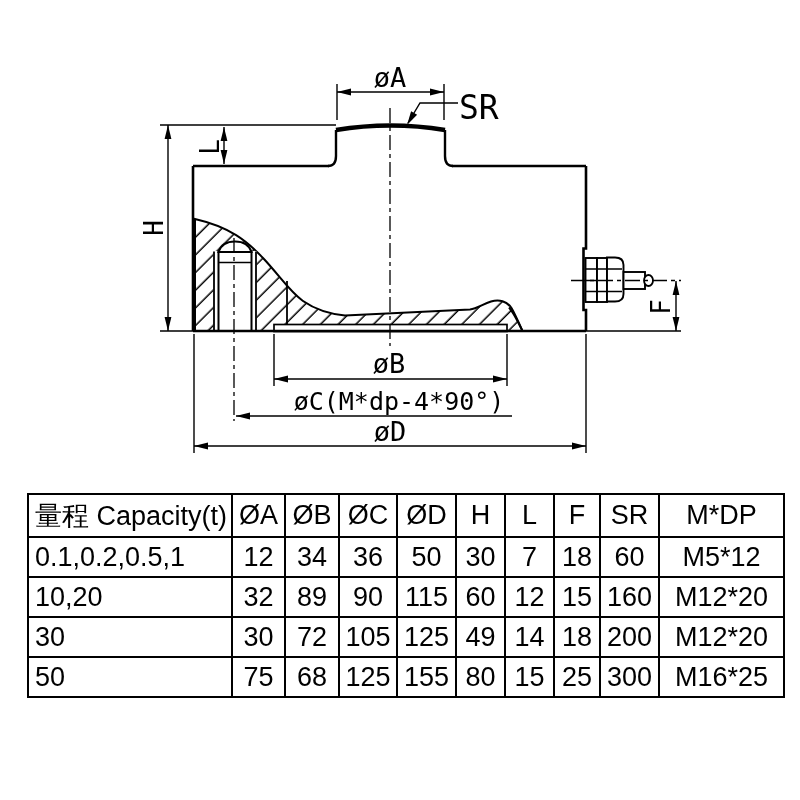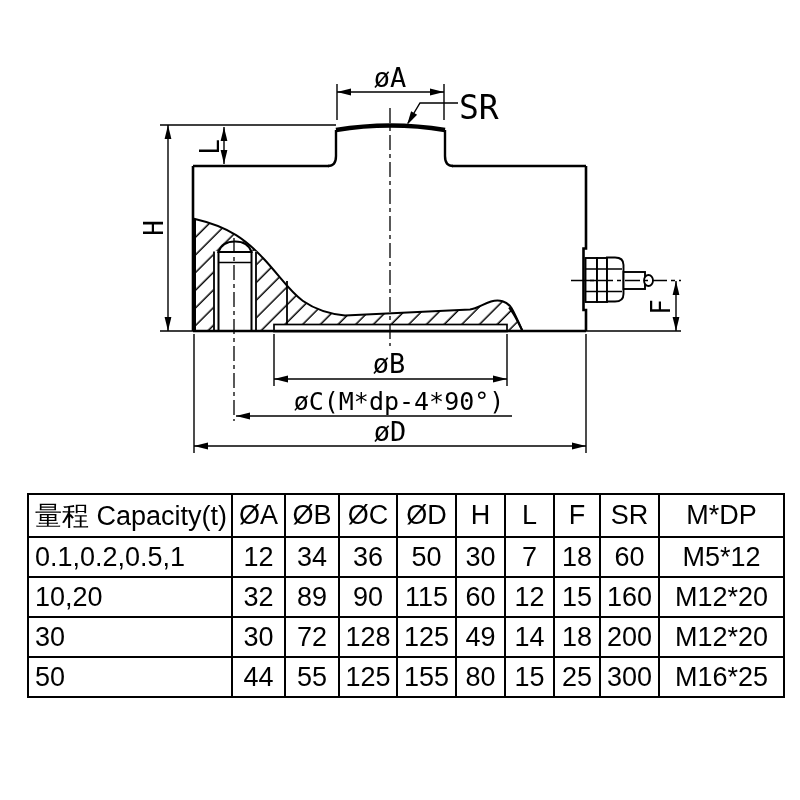--- a/index.html
+++ b/index.html
@@ -167,32 +167,32 @@
       <td>60</td>
       <td>12</td>
       <td>15</td>
       <td>160</td>
       <td>M12*20</td>
     </tr>
     <tr>
       <td class="cap-col">30</td>
       <td>30</td>
       <td>72</td>
-      <td>128</td>
+      <td>105</td>
       <td>125</td>
       <td>49</td>
       <td>14</td>
       <td>18</td>
       <td>200</td>
       <td>M12*20</td>
     </tr>
     <tr>
       <td class="cap-col">50</td>
-      <td>44</td>
-      <td>55</td>
+      <td>75</td>
+      <td>68</td>
       <td>125</td>
       <td>155</td>
       <td>80</td>
       <td>15</td>
       <td>25</td>
       <td>300</td>
       <td>M16*25</td>
     </tr>
   </tbody>
     </table>

